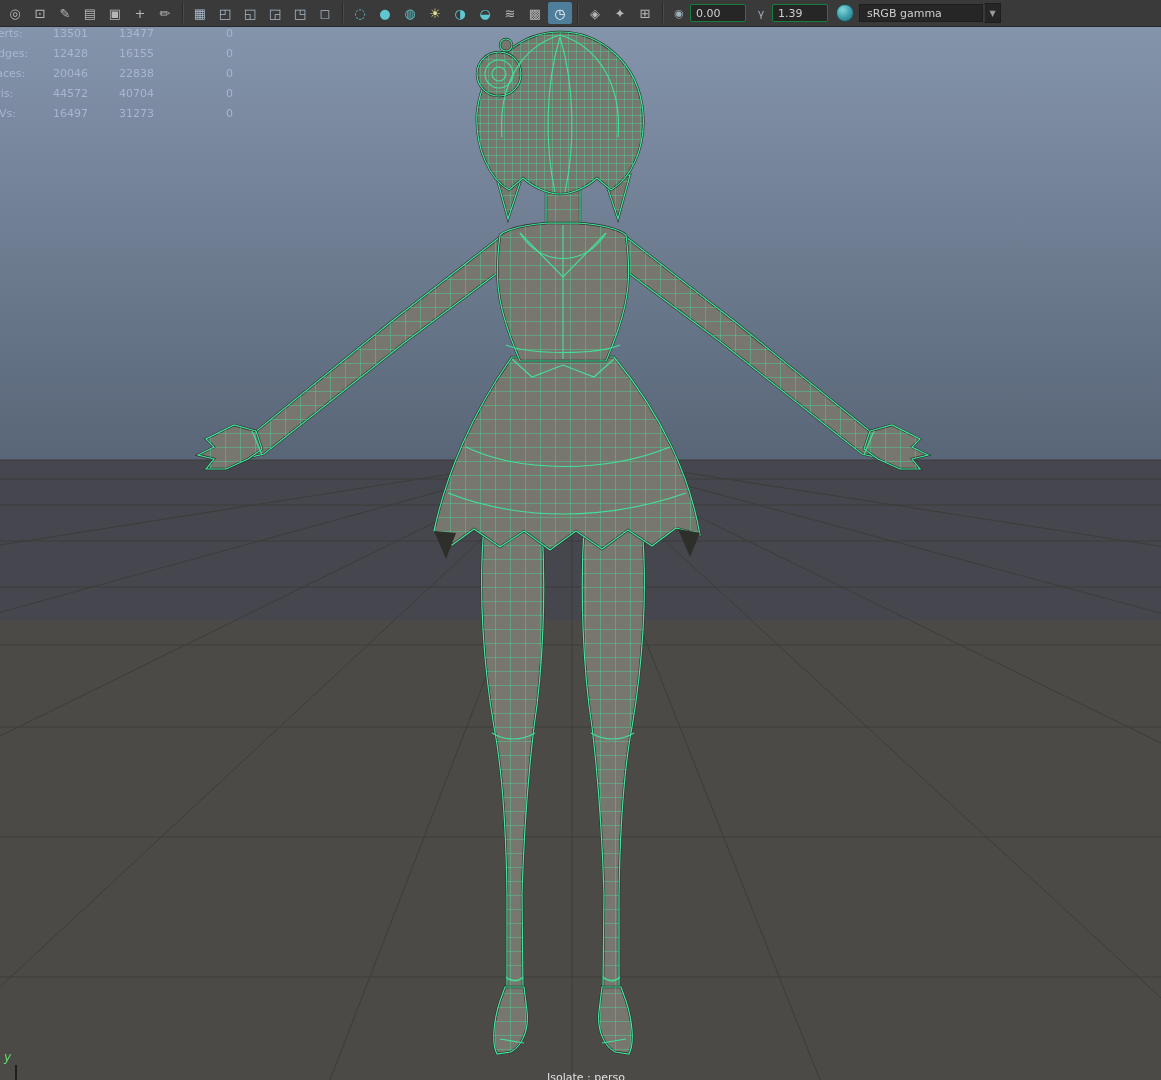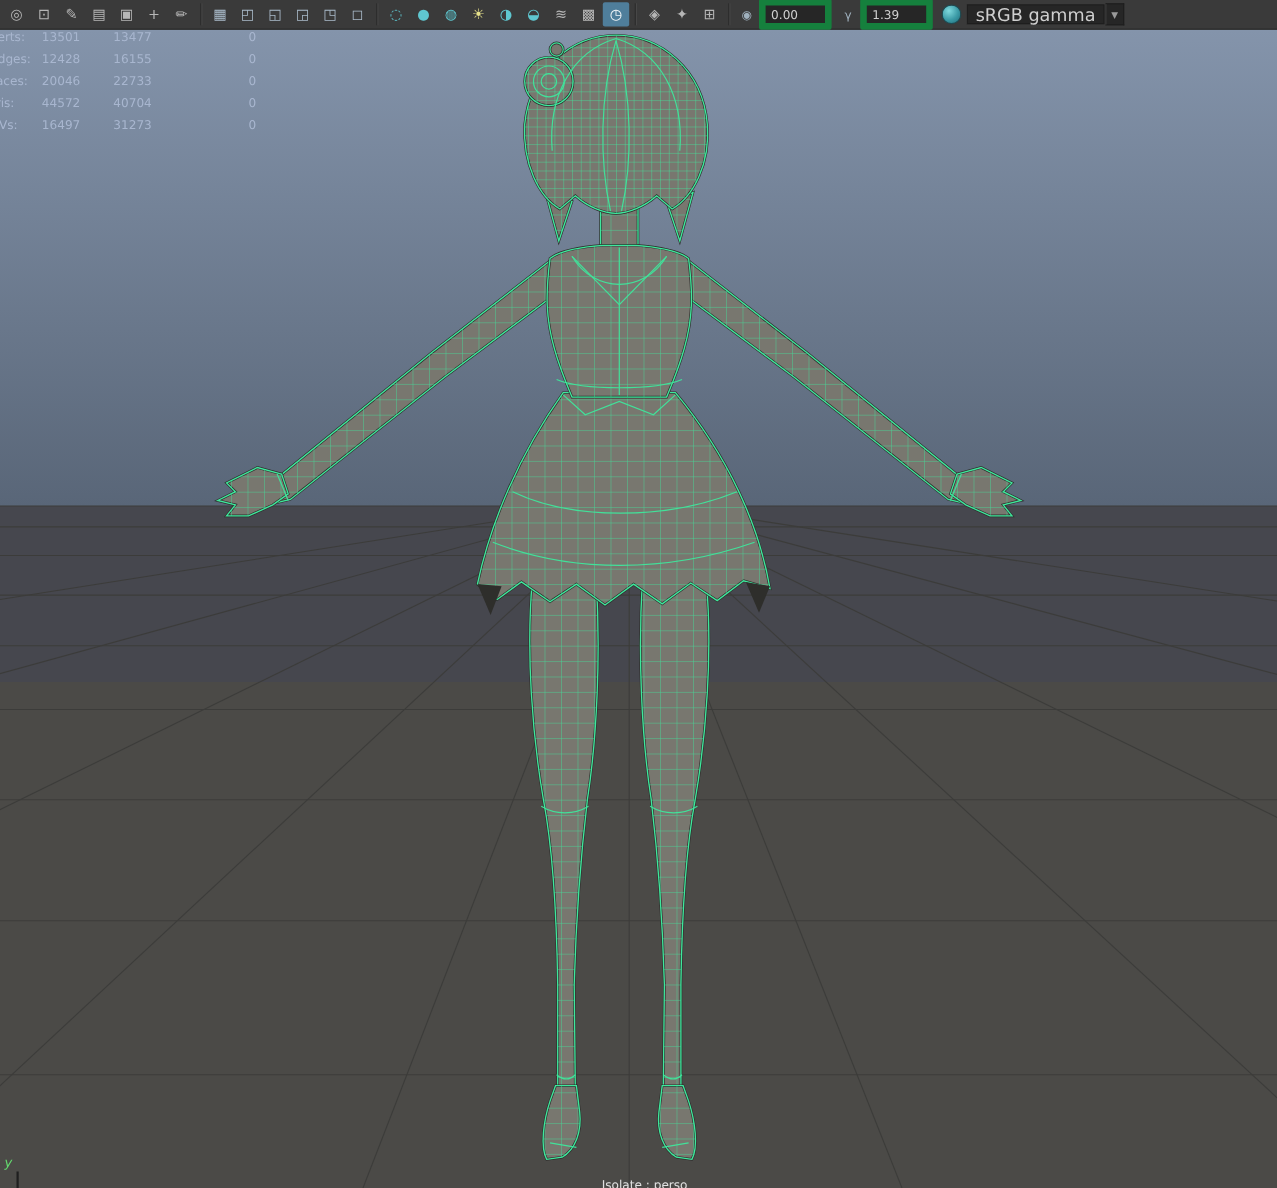--- a/index.html
+++ b/index.html
@@ -14,36 +14,36 @@
           background:transparent;border:none;border-radius:2px;color:#b6b6b6;
           font-family:"DejaVu Sans",sans-serif;font-size:13px;line-height:1;padding:0;cursor:default;}
   .tb-btn.c-steel{color:#a9bac9;}
   .tb-btn.c-teal{color:#5fc7d0;}
   .tb-btn.c-yellow{color:#e6e08a;}
   .tb-btn.active{background:#4f7e9b;color:#eef3f6;}
   .tb-sep{width:1px;height:20px;background:#2b2b2b;box-shadow:1px 0 0 #4a4a4a;margin:0 4px;flex:0 0 auto;}
   .tb-field{display:flex;align-items:center;gap:3px;margin:0 3px;flex:0 0 auto;}
   .tb-mini{width:16px;height:16px;display:flex;align-items:center;justify-content:center;
            color:#9fb0bd;font-size:11px;}
-  .tb-input{width:44px;height:16px;background:#262626;border:6px solid #15803d;border-radius:2px;
+  .tb-input{width:44px;height:16px;background:#262626;border:1px solid #15803d;border-radius:2px;
             color:#cfcfcf;font-size:11px;display:flex;align-items:center;padding:0 5px;}
   .cm-circle{width:16px;height:16px;border-radius:50%;margin:0 4px;flex:0 0 auto;
              background:radial-gradient(circle at 35% 30%, #7fd9dd 0%, #3b9aa6 55%, #1f6b78 100%);
              border:1px solid #1d4b52;}
   .tb-select{min-width:108px;height:16px;background:#262626;border:1px solid #1e1e1e;
-             color:#cfcfcf;font-size:16px;display:flex;align-items:center;padding:0 7px;flex:0 0 auto;}
+             color:#cfcfcf;font-size:11px;display:flex;align-items:center;padding:0 7px;flex:0 0 auto;}
   .tb-select-arrow{width:15px;height:18px;background:#262626;border:1px solid #1e1e1e;border-left:1px solid #383838;
              color:#9a9a9a;font-size:8px;display:flex;align-items:center;justify-content:center;flex:0 0 auto;}
 
   
   .hud{position:absolute;left:-9px;top:23px;color:#a8b6cf;font-size:11px;z-index:5;}
   .hud-row{display:flex;height:20px;align-items:center;}
   .hud-label{width:47px;text-align:left;}
-  .hud-v1{width:65px;text-align:left;}
-  .hud-v2{width:67px;text-align:left;}
+  .hud-v1{width:65px;text-align:center;}
+  .hud-v2{width:67px;text-align:center;}
   .hud-v3{width:63px;text-align:right;}
 
   
   .vp{position:absolute;left:0;top:27px;display:block;}
   .body{fill:#78776f;stroke:#2e2e2c;stroke-width:2.4;}
   .wire{stroke:#3fe79c;stroke-width:1.2;fill:url(#mesh);}
   .wirefine{stroke:#3fe79c;stroke-width:1.2;fill:url(#meshFine);}
   .wl{fill:none;stroke:#3fe79c;stroke-width:1.1;opacity:0.95;}
   .gridline{stroke:#3c3c3a;stroke-width:1;}
 
@@ -108,21 +108,21 @@
     </div>
     <div class="hud-row">
       <span class="hud-label">Edges:</span>
       <span class="hud-v1">12428</span>
       <span class="hud-v2">16155</span>
       <span class="hud-v3">0</span>
     </div>
     <div class="hud-row">
       <span class="hud-label">Faces:</span>
       <span class="hud-v1">20046</span>
-      <span class="hud-v2">22733</span>
+      <span class="hud-v2">22838</span>
       <span class="hud-v3">0</span>
     </div>
     <div class="hud-row">
       <span class="hud-label">Tris:</span>
       <span class="hud-v1">44572</span>
       <span class="hud-v2">40704</span>
       <span class="hud-v3">0</span>
     </div>
     <div class="hud-row">
       <span class="hud-label">UVs:</span>

